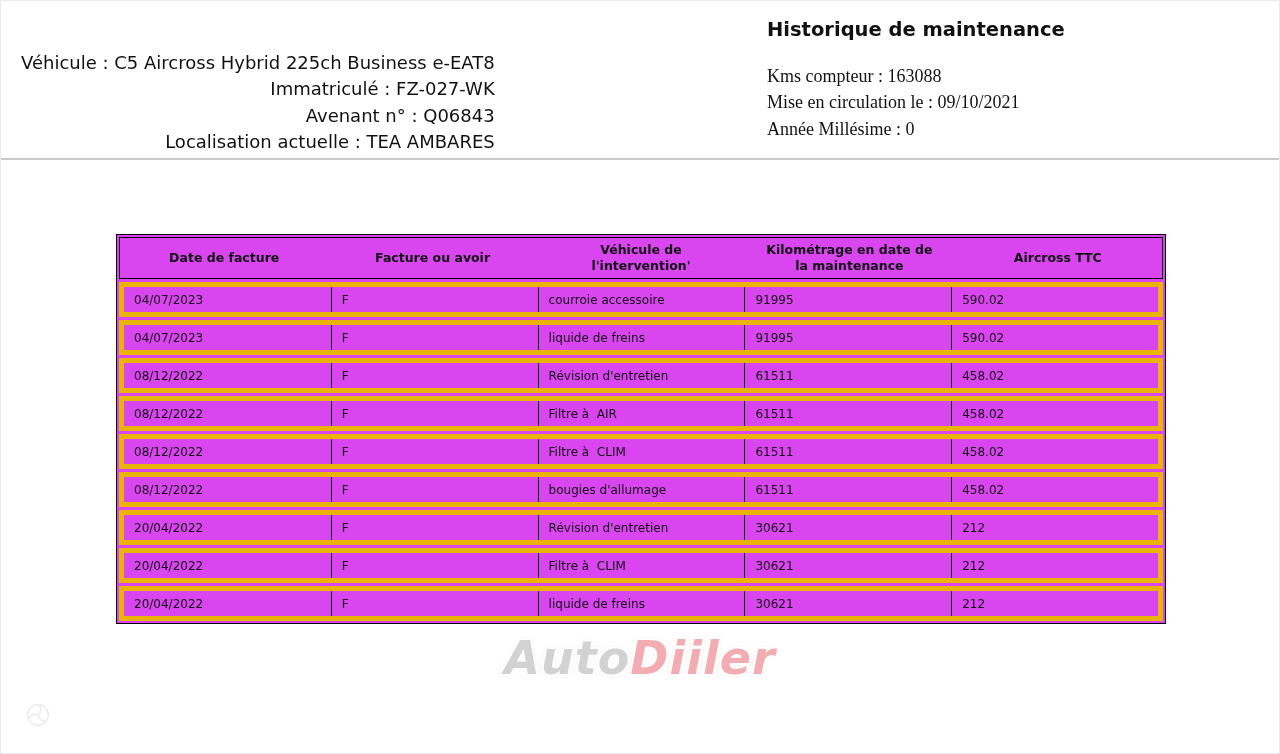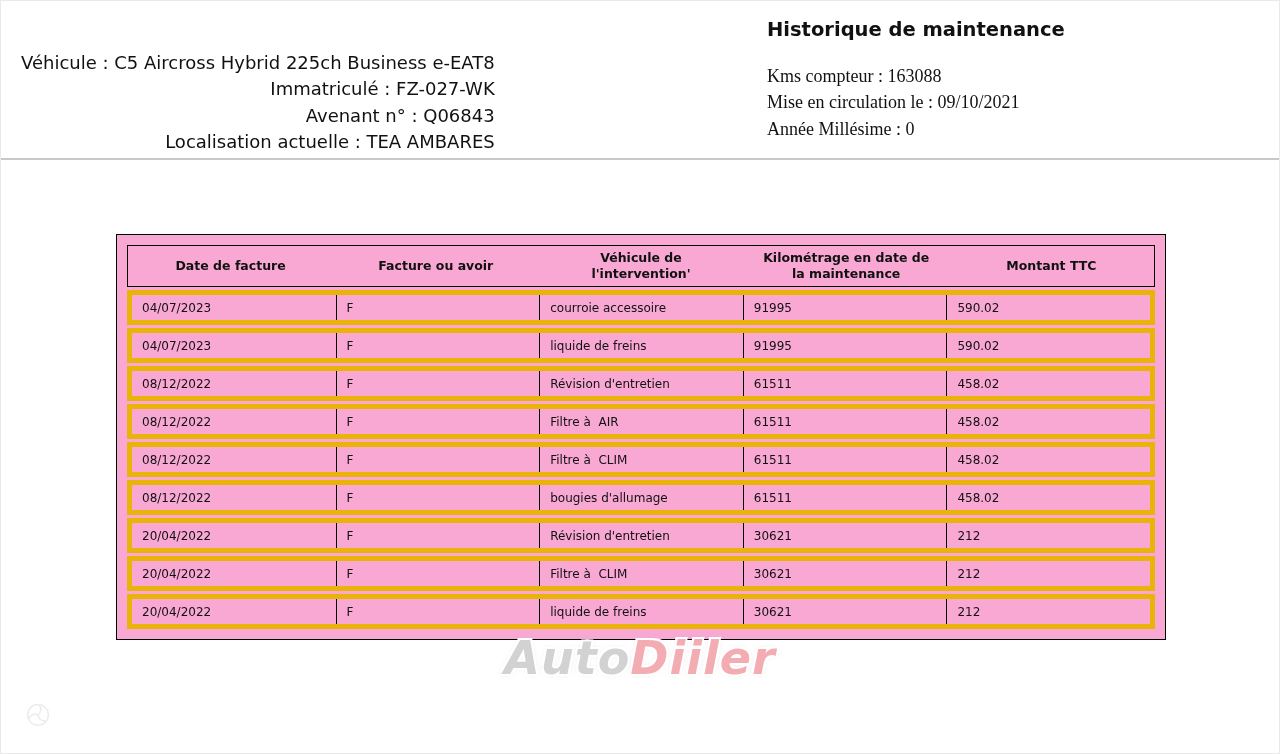--- a/index.html
+++ b/index.html
@@ -29,21 +29,21 @@
   .header-right .info-lines { font-size:18px; line-height:26.4px;font-family:Liberation Serif, serif; }
 
   .divider {
     position:absolute; top:157px; left:0; width:100%;
     border-top:2px solid #c9c9c9;
   }
 
   
   .table-wrap {
     position:absolute; left:115px; top:233px; width:1050px;
-    border:1px solid #000; padding:10px; background:#f9a8d4;
+    border:1px solid #000; padding:2px; background:#d946ef;
   }
   .t-header {
     border:1px solid #000; height:42px; margin-bottom:3px;
     display:grid; grid-template-columns:repeat(5,1fr);
     align-items:center; text-align:center;
     font-weight:bold; font-size:12.5px; line-height:1.3;
   }
   .t-header .cell { padding:0 13px; }
   .t-row {
     border:5px solid #eab308; height:35px; margin-bottom:3px;
@@ -98,21 +98,21 @@
   </div>
 
   <div class="divider"></div>
 
   <div class="table-wrap">
     <div class="t-header" id="thead">
         <div class="cell">Date de facture</div>
         <div class="cell">Facture ou avoir</div>
         <div class="cell">Véhicule de l'intervention'</div>
         <div class="cell">Kilométrage en date de la maintenance</div>
-        <div class="cell">Montant TTC</div>
+        <div class="cell">Aircross TTC</div>
       </div>
     <div id="tbody">
         <div class="t-row">
           <div class="cell">04/07/2023</div>
           <div class="cell">F</div>
           <div class="cell">courroie accessoire</div>
           <div class="cell">91995</div>
           <div class="cell">590.02</div>
         </div>
         <div class="t-row">

